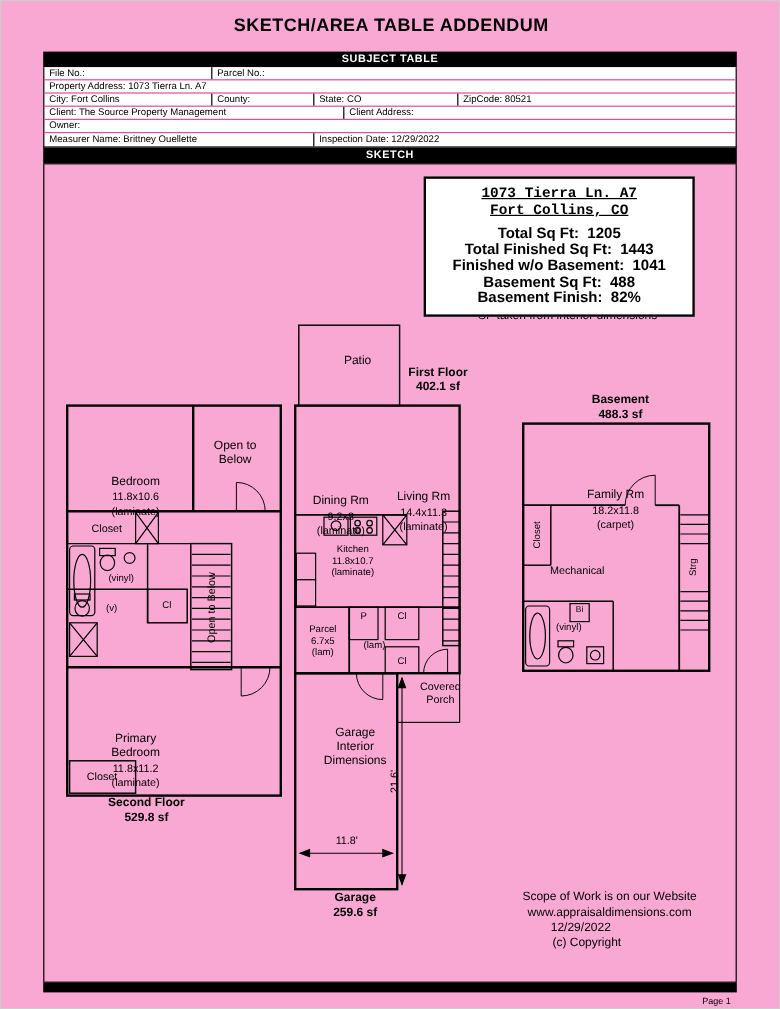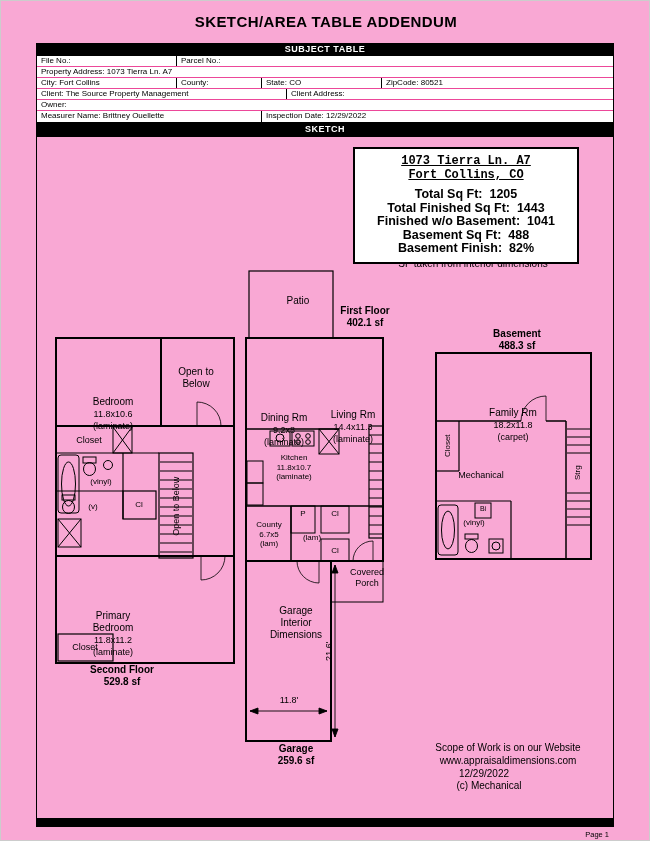--- a/index.html
+++ b/index.html
@@ -242,21 +242,21 @@
     <div>Living Rm</div>
     <div class="dims">14.4x11.3</div>
     <div class="dims">(laminate)</div>
   </div>
   <div class="lbl room-sm" style="left:293px;top:452px">
     <div>Kitchen</div>
     <div>11.8x10.7</div>
     <div>(laminate)</div>
   </div>
   <div class="lbl room-sm" style="left:268px;top:519px">
-    <div>County</div>
+    <div>Parcel</div>
     <div>6.7x5</div>
     <div>(lam)</div>
   </div>
   <div class="lbl s8" style="left:302px;top:508px">P</div>
   <div class="lbl s8" style="left:334px;top:508px">Cl</div>
   <div class="lbl s8" style="left:311px;top:532px">(lam)</div>
   <div class="lbl s8" style="left:334px;top:545px">Cl</div>
   <div class="lbl s9 wrap" style="left:366px;top:566px;width:46px">Covered Porch</div>
   <div class="lbl s10 wrap" style="left:288px;top:604px;width:66px">Garage Interior Dimensions</div>
   <div class="lbl s9" style="left:288px;top:694px">11.8'</div>
@@ -273,19 +273,19 @@
   </div>
   <div class="vlbl s8" style="left:429px;top:440px;width:36px">Closet</div>
   <div class="lbl s9" style="left:480px;top:469px">Mechanical</div>
   <div class="vlbl s8" style="left:564px;top:467px;width:26px">Strg</div>
   <div class="lbl s7" style="left:482px;top:504px">Bi</div>
   <div class="lbl s8" style="left:473px;top:517px">(vinyl)</div>
 
   <div class="lbl s10" style="left:500px;top:741px">Scope of Work is on our Website</div>
   <div class="lbl s10" style="left:500px;top:754px">www.appraisaldimensions.com</div>
   <div class="lbl s10" style="left:476px;top:767px">12/29/2022</div>
-  <div class="lbl s10" style="left:481px;top:779px">(c) Mechanical</div>
+  <div class="lbl s10" style="left:481px;top:779px">(c) Copyright</div>
 
   <div class="footer-bar"></div>
   <div class="footer-text">© iLOOKABOUT (US) Inc. dba Apex Software</div>
   <div class="page-num">Page 1</div>
 
 </div>
 
 </body></html>

